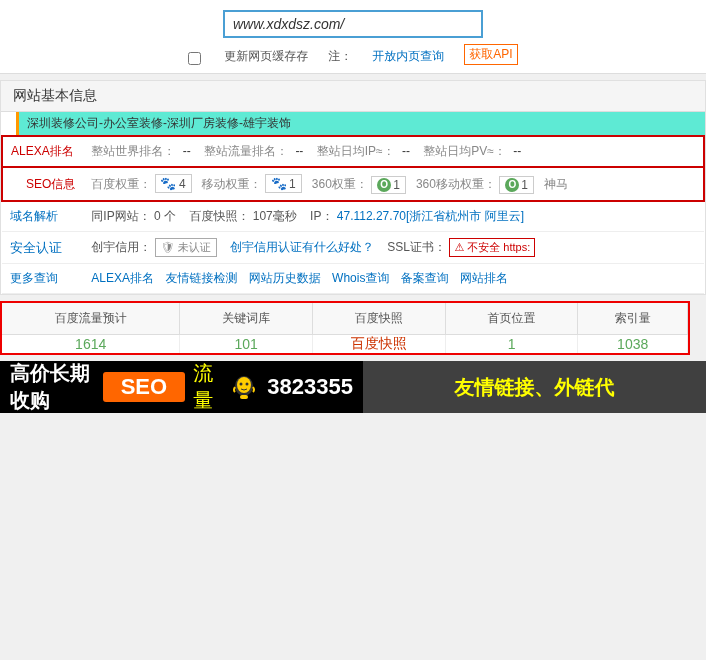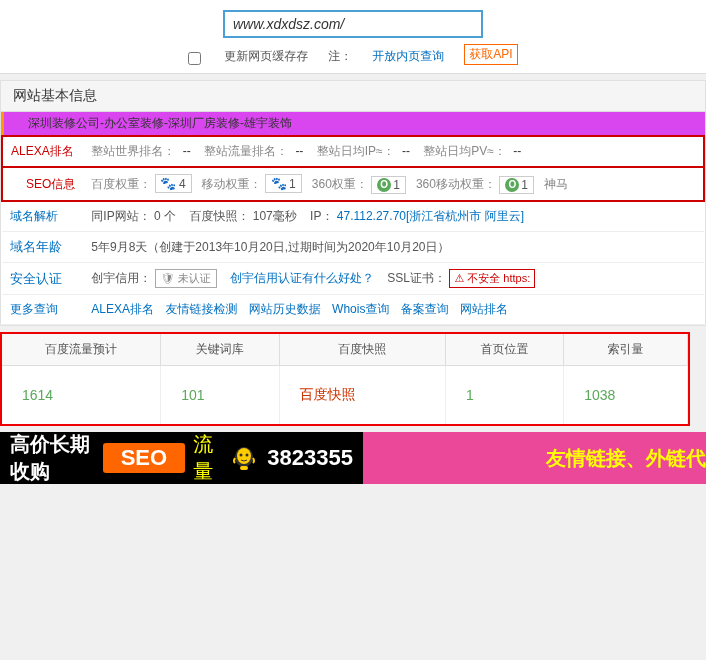--- a/index.html
+++ b/index.html
@@ -195,21 +195,22 @@
       border-bottom: 1px solid #ddd;
       border-right: 1px solid #ddd;
       padding: 7px 10px;
       font-weight: normal;
       color: #555;
       font-size: 12px;
       text-align: center;
     }
 
     .traffic-table td {
-      padding: 20px;
+      text-align: center;
+      padding: 0;
       border-right: 1px solid #eee;
       font-size: 14px;
     }
 
     .traffic-green { color: #5ba85b; }
     .traffic-red { color: #cc3300; }
 
     
     .banner-row {
       display: flex;
@@ -257,45 +258,46 @@
       justify-content: center;
     }
 
     .banner-number {
       color: #fff;
       font-size: 22px;
       font-weight: bold;
     }
 
     .banner-right {
-      background: #ec4899;
+      background: #404040;
       flex: 1;
       display: flex;
       align-items: center;
-      justify-content: flex-end;
+      justify-content: center;
     }
 
     .banner-right-text {
       color: #fff;
       font-size: 20px;
       font-weight: bold;
     }
 
     .banner-right-text span {
       color: #ffff00;
     }
 
     .scroll-note {
-      background: #d946ef;
-      padding: 3px 24px;
+      background: #5eead4;
+      padding: 3px 8px;
       border-left: 3px solid #ff9900;
       font-size: 12px;
       color: #555;
       overflow: hidden;
       white-space: nowrap;
+      margin-left: 15px;
     }
 
     .scroll-note span { color: #333; }
   </style>
 </head>
 <body>
 
 <div class="top-bar">
   <div class="url-input-row">
     <input class="url-input" type="text" value="www.xdxdsz.com/" style="">
@@ -374,26 +376,20 @@
         <span>0 个</span>
         &nbsp;&nbsp;
         <span>百度快照：</span>
         <span>107毫秒</span>
         &nbsp;&nbsp;
         <span>IP：</span>
         <a class="link-blue">47.112.27.70[浙江省杭州市 阿里云]</a>
       </td>
     </tr>
 
-    <tr>
-      <td class="label-cell">域名年龄</td>
-      <td class="value-cell">
-        <span>5年9月8天（创建于2013年10月20日,过期时间为2020年10月20日）</span>
-      </td>
-    </tr>
 
 
     <tr>
       <td class="label-cell">安全认证</td>
       <td class="value-cell">
         <span>创宇信用：</span>
         <span class="tag-unverified">
           <span style="margin-right:3px;">🛡</span>
           <span>未认证</span>
         </span>

